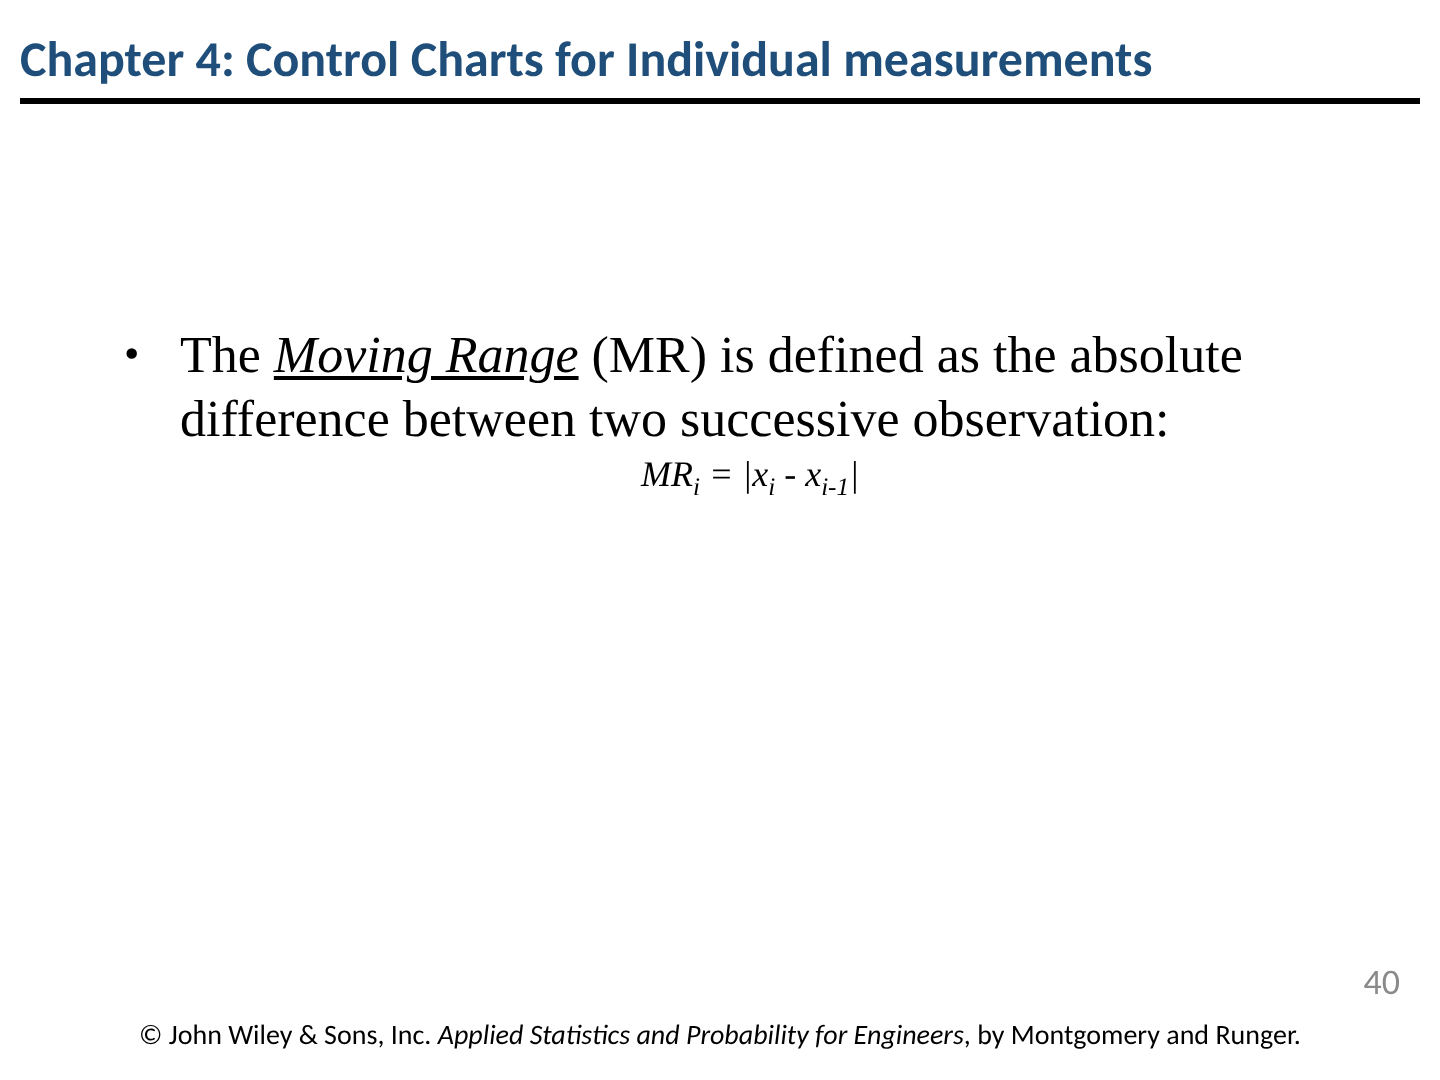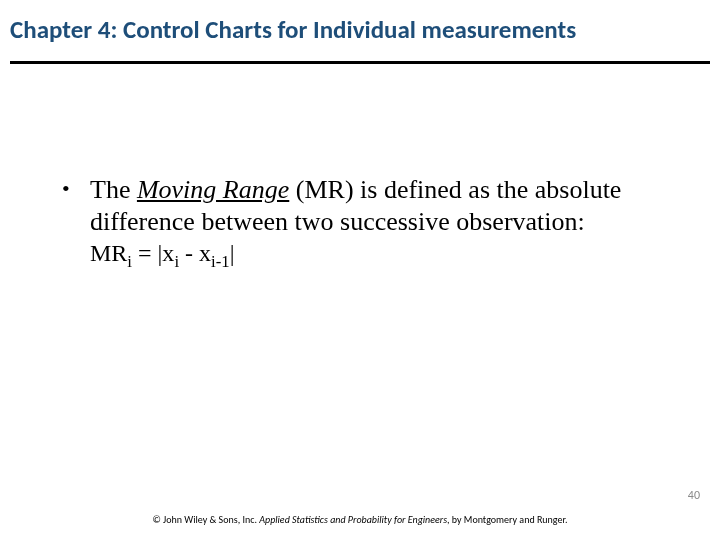--- a/index.html
+++ b/index.html
@@ -9,21 +9,21 @@
     background: #ffffff;
     font-family: "Times New Roman", Times, serif;
     position: relative;
     overflow: hidden;
   }
   .slide-title {
     font-family: Calibri, Arial, sans-serif;
     font-weight: bold;
     color: #1e4e79;
     font-size: 25px;
-    padding: 14px 10px 16px 10px;
+    padding: 14px 10px 4px 10px;
     letter-spacing: 0px;
   }
   .title-rule {
     border: none;
     border-top: 3px solid #000;
     margin: 0 10px 0 10px;
   }
   .content {
     padding: 110px 60px 0 60px;
   }
@@ -44,43 +44,45 @@
   }
   .bullet-text {
     flex: 1;
   }
   .underline-italic {
     font-style: italic;
     text-decoration: underline;
     text-align: right;
   }
   .formula {
+    text-align: center;
     margin: 2px 0 2px 0;
-    font-size: 24px;
+    font-size: 18px;
+    font-style: italic;
   }
   sub {
     font-size: 0.7em;
     vertical-align: sub;
     line-height: 0;
   }
   .page-number {
     position: absolute;
     right: 20px;
     bottom: 38px;
     font-family: Calibri, Arial, sans-serif;
-    font-size: 12px;
+    font-size: 18px;
     color: #8a8a8a;
   }
   .footer {
     position: absolute;
     bottom: 14px;
     width: 100%;
     text-align: center;
     font-family: Calibri, Arial, sans-serif;
-    font-size: 10px;
+    font-size: 14px;
     color: #000;
   }
   .footer .book {
     font-style: italic;
   }
 </style>
 </head>
 <body>
 
 <div class="slide-title">Chapter 4: Control Charts for Individual measurements</div>

